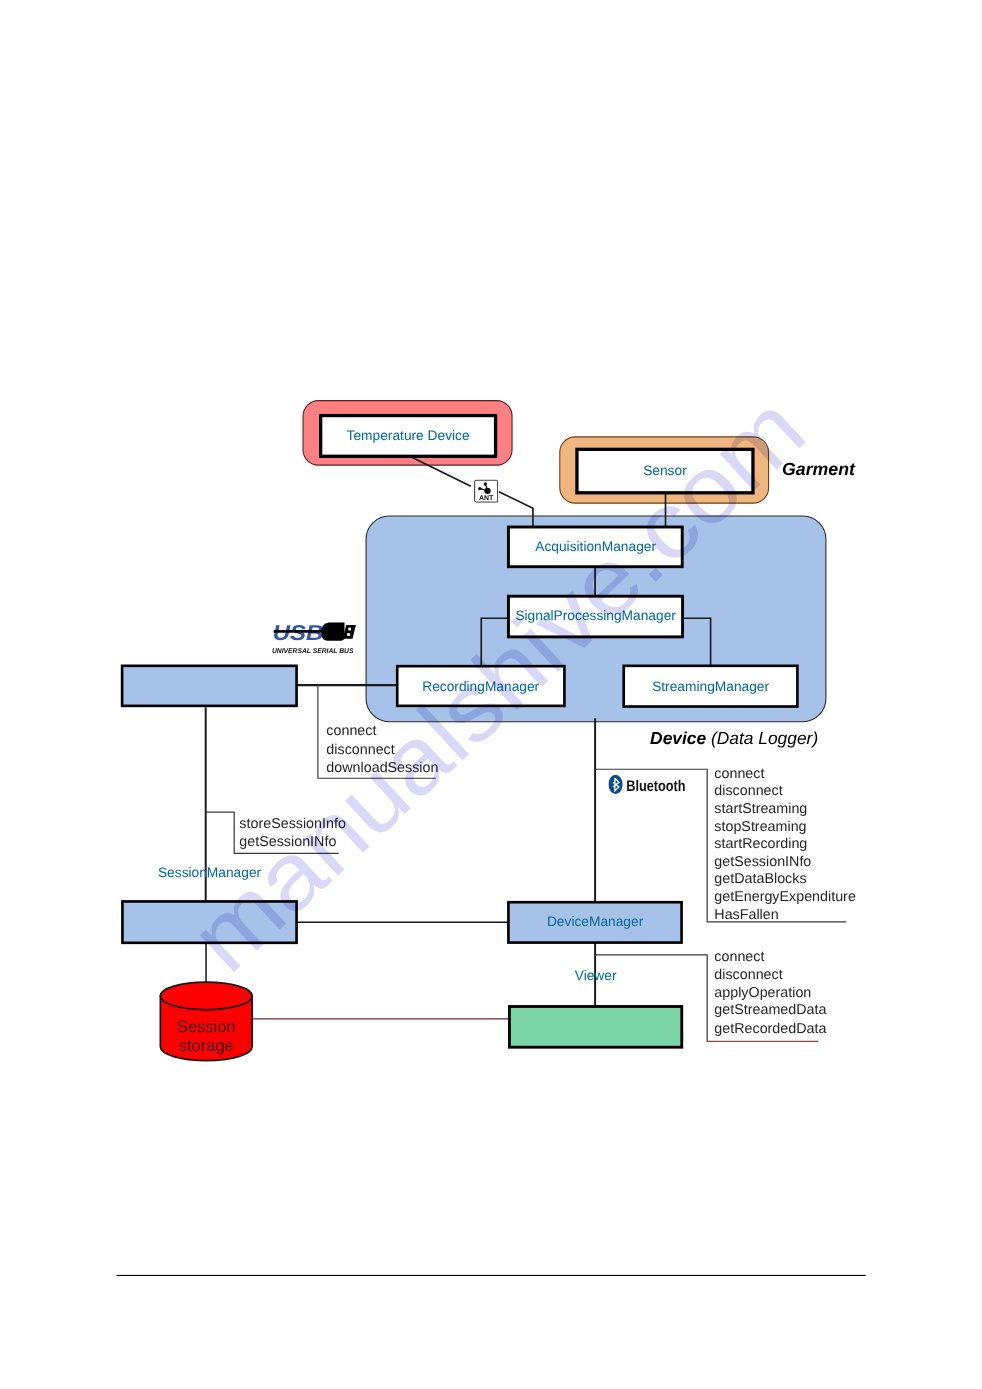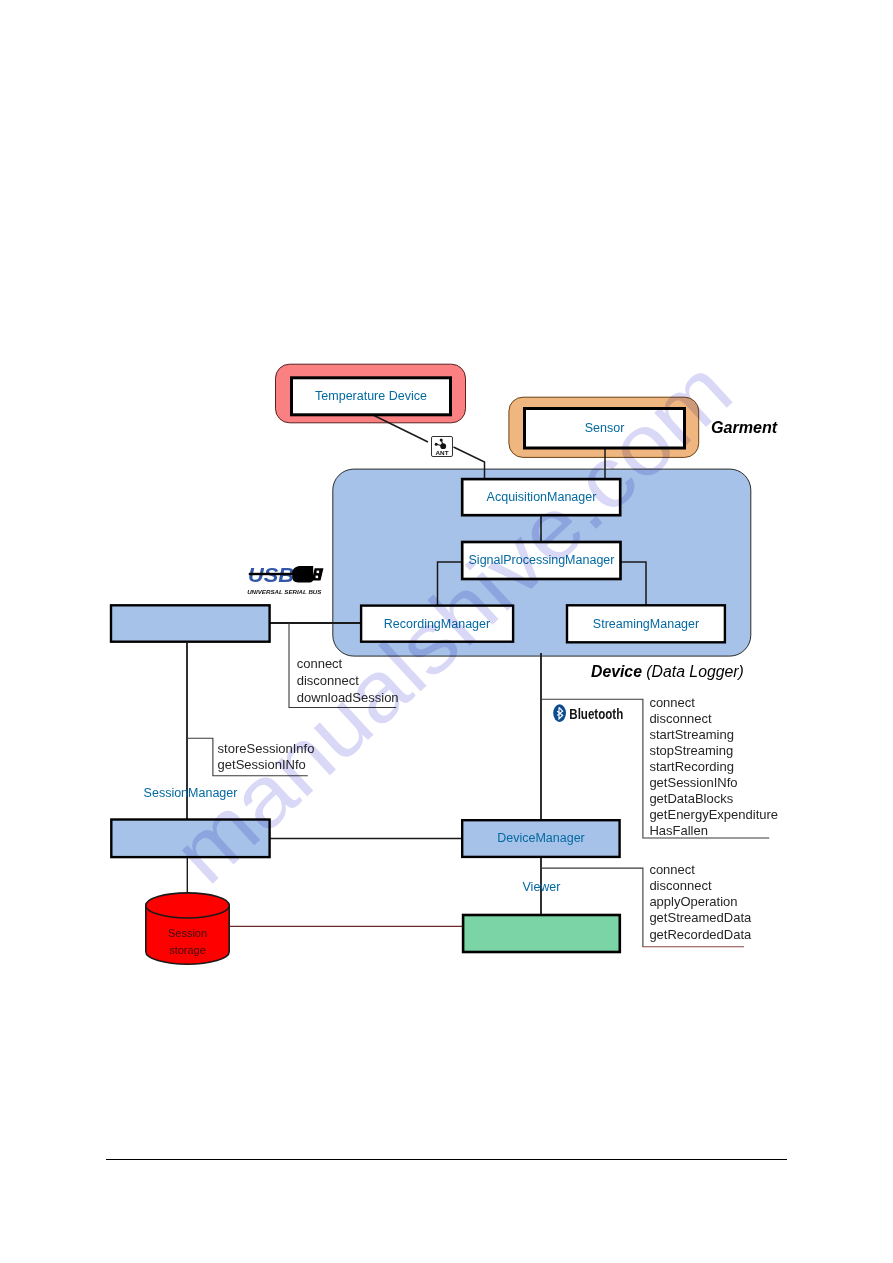--- a/index.html
+++ b/index.html
@@ -105,21 +105,21 @@
     <div class="abs node nl" style="left:110px;top:781px;width:161px;height:24px;">
         <span>SessionManager</span>
       </div>
     <div class="abs node nl" style="left:461px;top:819px;width:160px;height:39px;">
         <span>DeviceManager</span>
       </div>
     <div class="abs node nl" style="left:462px;top:868px;width:159px;height:39px;">
         <span>Viewer</span>
       </div>
 
-    <div class="abs" style="left:146px;top:925px;width:83px;text-align:center;font-size:11px;color:#3a1010;line-height:17px;">
+    <div class="abs" style="left:146px;top:925px;width:83px;text-align:center;font-size:15px;color:#3a1010;line-height:17px;">
       <div>Session</div>
       <div>storage</div>
     </div>
 
     <div class="abs" style="left:711px;top:418px;font-size:16.1px;font-weight:bold;font-style:italic;color:#000;">
       <span>Garment</span>
     </div>
     <div class="abs" style="left:591px;top:663px;font-size:15.8px;font-style:italic;color:#000;white-space:nowrap;">
       <b>Device</b><span> (Data Logger)</span>
     </div>

